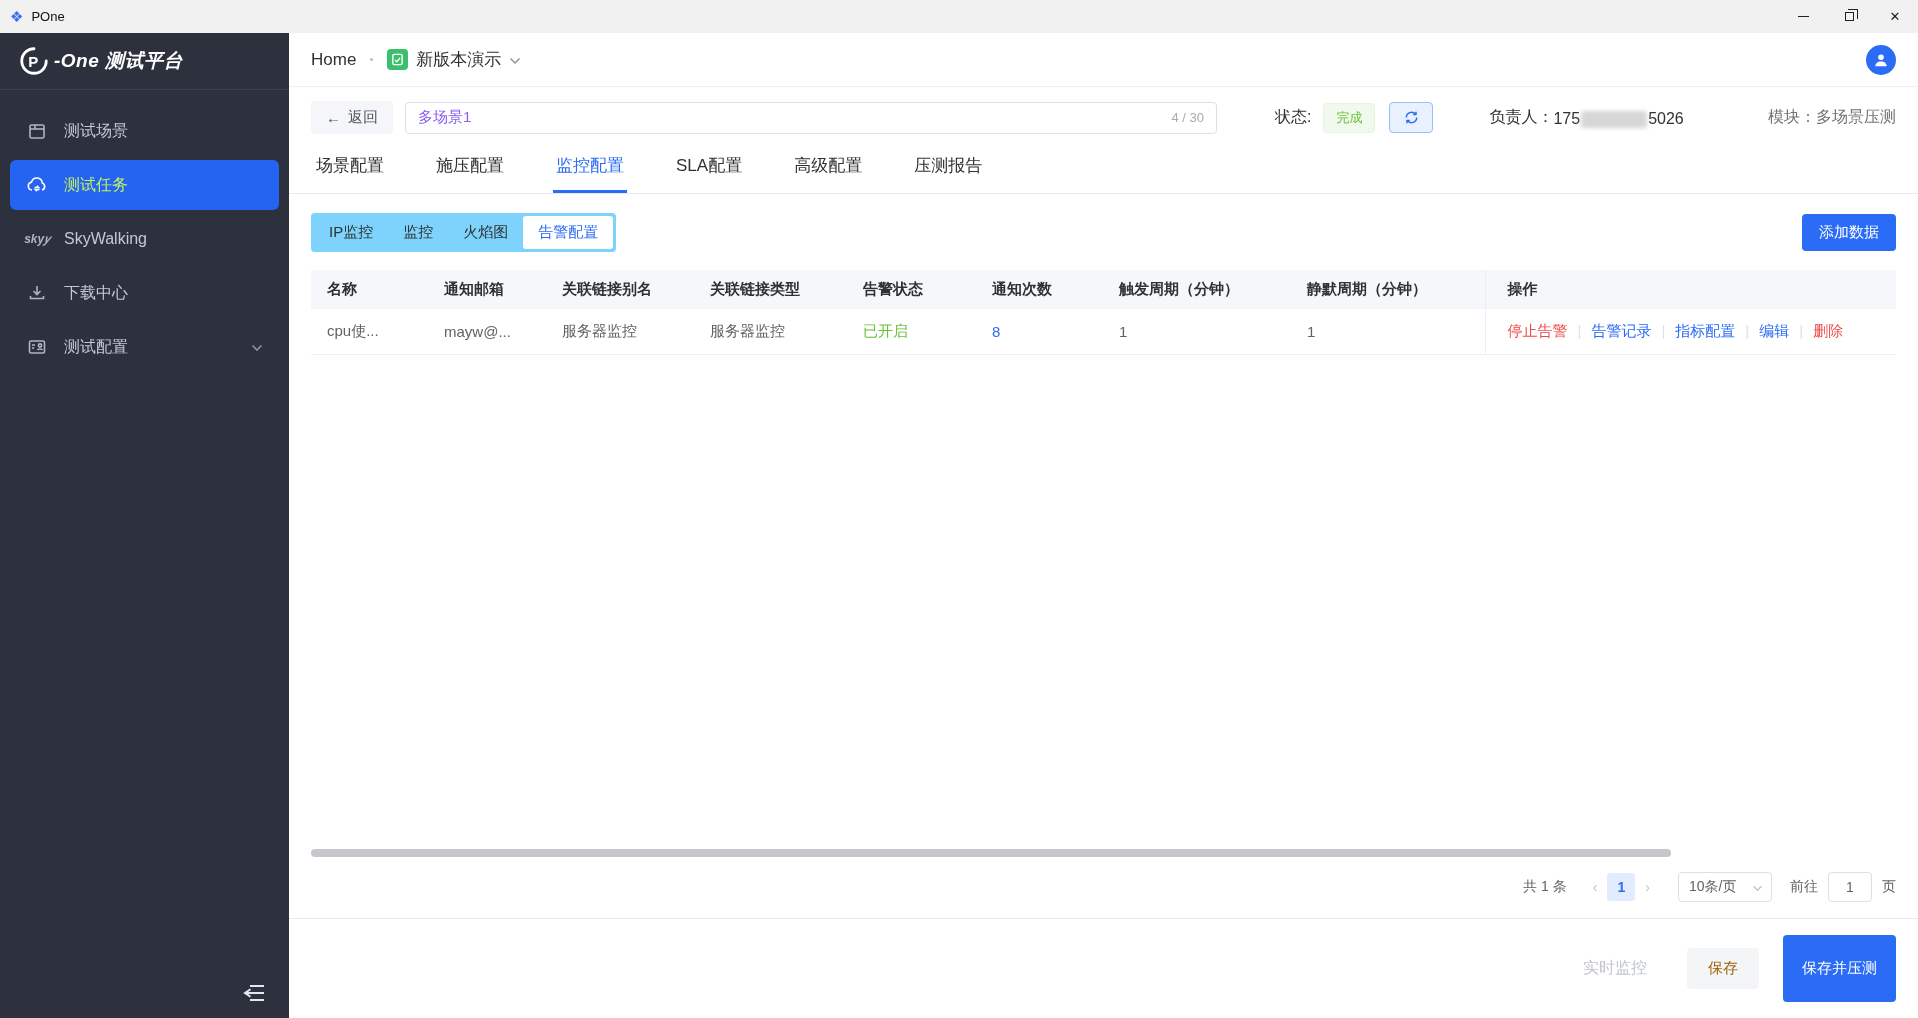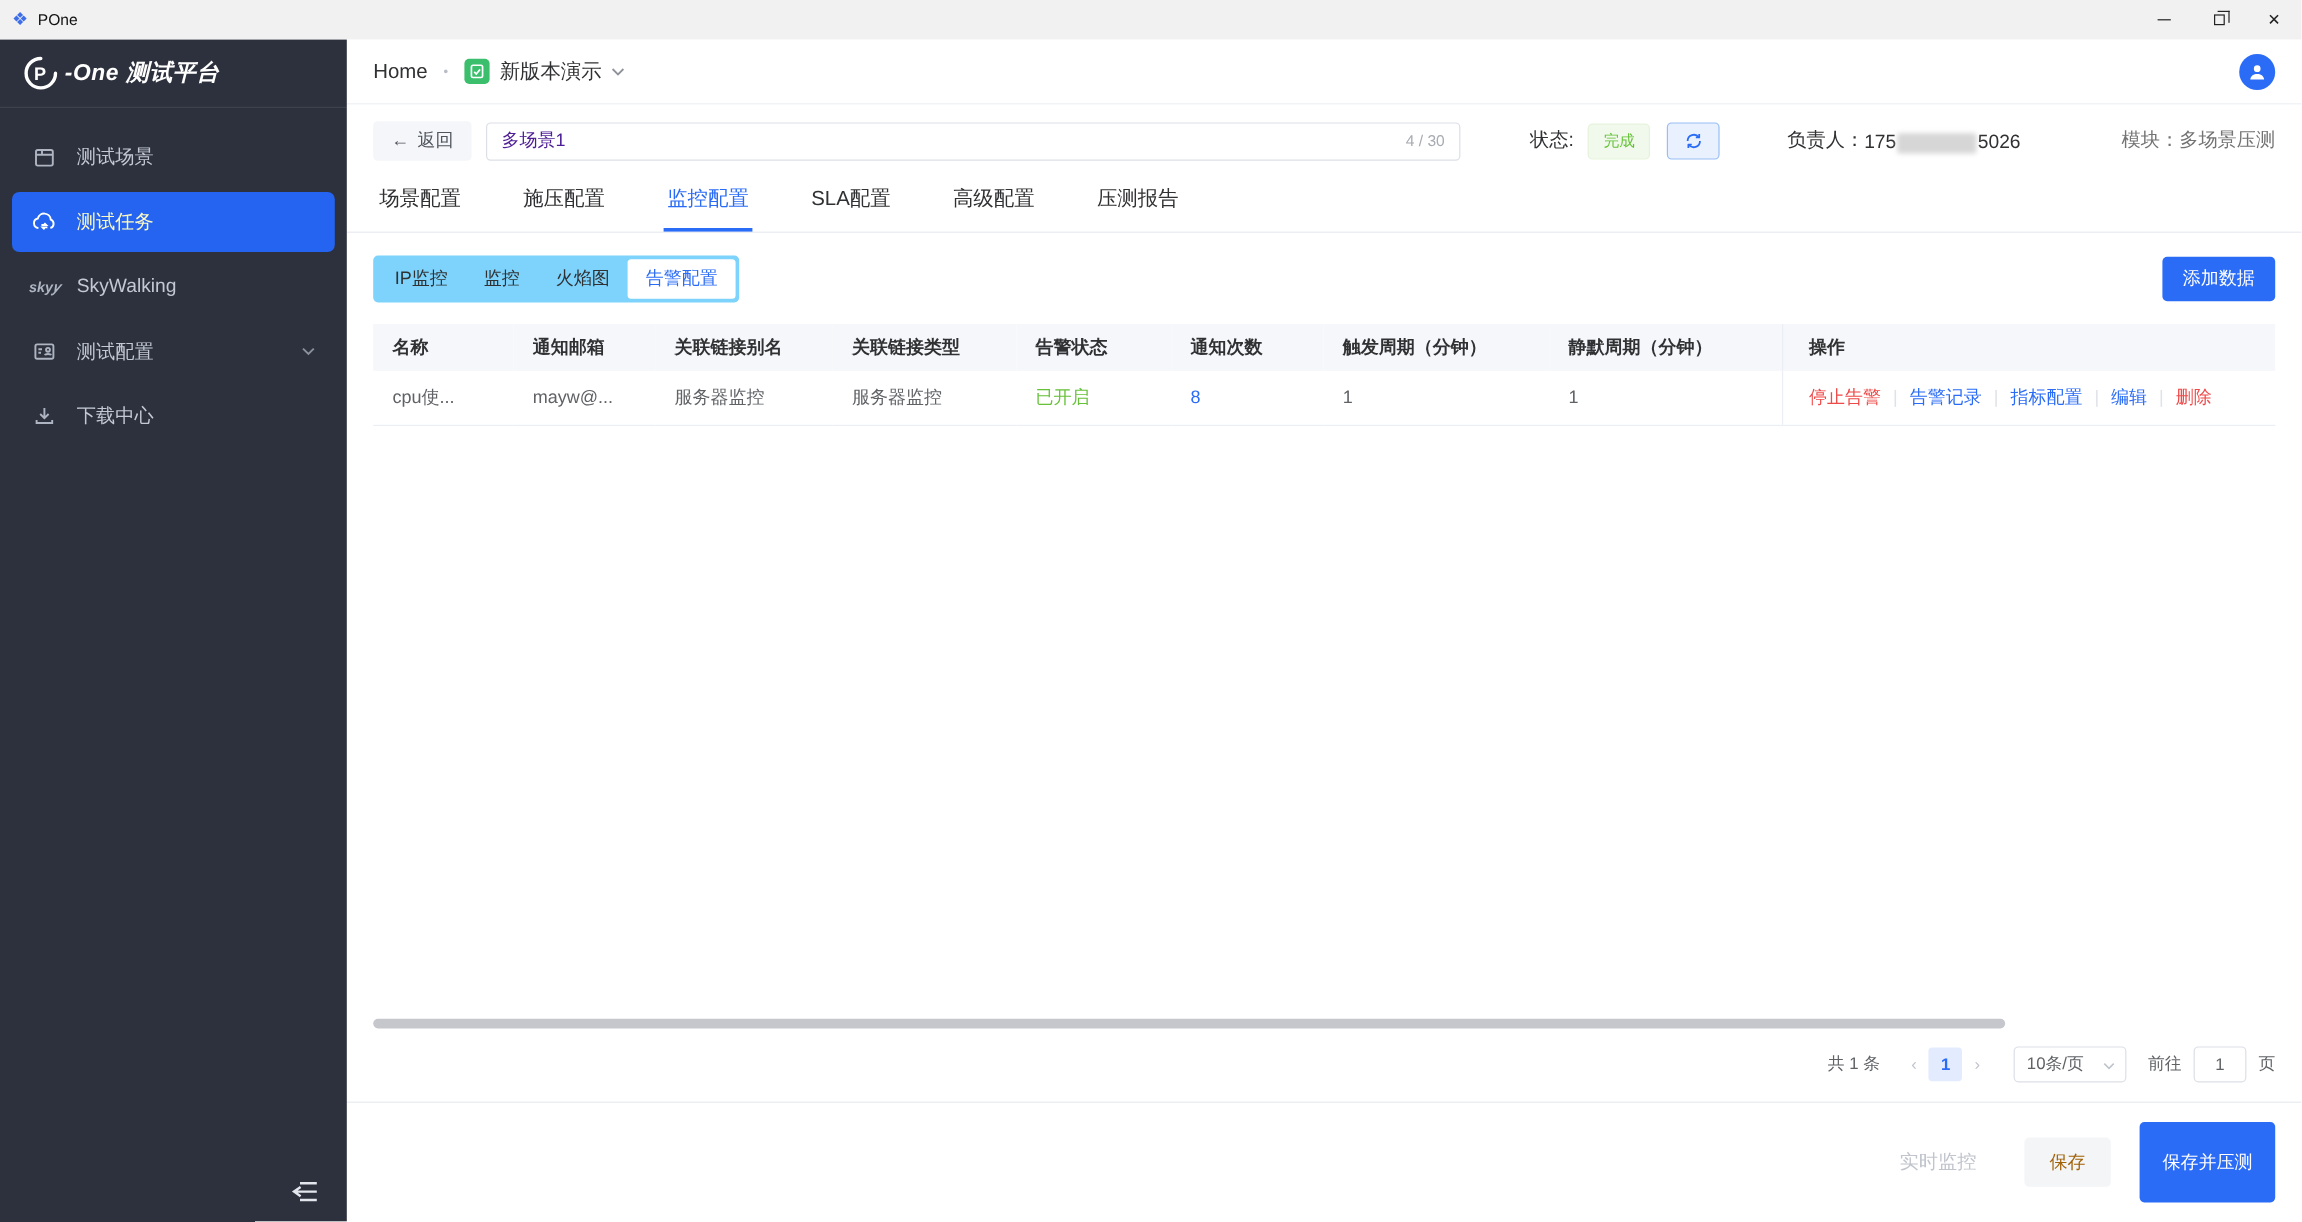--- a/index.html
+++ b/index.html
@@ -19,41 +19,41 @@
   .app { display:flex; height:985px; }
 
   
   .sidebar { width:289px; background:#2c313d; display:flex; flex-direction:column; position:relative; flex-shrink:0; }
   .logo-row { height:57px; display:flex; align-items:center; padding:0 18px; border-bottom:1px solid rgba(255,255,255,.08); }
   .logo-text { color:#fff; font-size:19px; font-weight:bold; font-style:italic; margin-left:4px; letter-spacing:.5px; }
   .menu { padding-top:12px; }
   .menu-item { height:50px; display:flex; align-items:center; gap:16px; padding:0 16px; margin:4px 10px; border-radius:6px; font-size:16px; color:#c3c8d4; cursor:pointer; }
   .menu-item .mi-icon { width:22px; height:22px; display:flex; align-items:center; justify-content:center; }
   .menu-item .mi-icon svg { stroke:#aeb4c2; }
-  .menu-item.active { background:#2464f0; color:#fef9c3; }
+  .menu-item.active { background:#2464f0; color:#bef264; }
   .menu-item.active .mi-icon svg { stroke:#fff; }
   .menu-item .chevron { margin-left:auto; }
   .sky-word { font-size:12px; font-weight:bold; font-style:italic; color:#aeb4c2; }
   .collapse-btn { position:absolute; left:242px; bottom:14px; width:26px; height:22px; cursor:pointer; }
 
   
   .main { flex:1; display:flex; flex-direction:column; background:#fff; min-width:0; }
 
   .breadcrumb-bar { height:54px; border-bottom:1px solid #eef0f3; display:flex; align-items:center; padding:0 22px; flex-shrink:0; }
   .bc-home { font-size:17px; color:#303133; cursor:pointer; }
   .bc-dot { width:3px; height:3px; border-radius:50%; background:#b8bcc4; margin:0 14px; }
   .bc-proj-icon { width:21px; height:21px; border-radius:4px; background:#3cbf6c; display:flex; align-items:center; justify-content:center; margin-right:8px; }
   .bc-proj { font-size:17px; color:#303133; cursor:pointer; }
   .bc-chevron { margin-left:8px; }
   .avatar { margin-left:auto; width:30px; height:30px; border-radius:50%; background:#2b6cf6; display:flex; align-items:center; justify-content:center; cursor:pointer; }
 
   .toolbar { display:flex; align-items:center; padding:14px 22px 0; flex-shrink:0; }
   .back-btn { display:flex; align-items:center; gap:7px; background:#f4f6f9; border:none; border-radius:4px; padding:7px 15px; font-size:15px; color:#50555e; cursor:pointer; font-family:inherit; }
   .scene-input-wrap { margin-left:12px; width:812px; height:32px; border:1px solid #dcdfe6; border-radius:4px; display:flex; align-items:center; padding:0 12px; background:#fff; }
-  .scene-input-wrap input { border:none; outline:none; flex:1; font-size:15px; color:#4c1d95; font-family:inherit; background:transparent; }
+  .scene-input-wrap input { border:none; outline:none; flex:1; font-size:15px; color:#8b5cf6; font-family:inherit; background:transparent; }
   .scene-counter { font-size:13px; color:#a8abb2; margin-left:8px; }
   .status-group { display:flex; align-items:center; margin-left:58px; }
   .status-label { font-size:16px; color:#303133; }
   .status-badge { margin-left:12px; background:#f0f9eb; border:1px solid #e6f3db; color:#67c23a; font-size:13px; padding:5px 12px; border-radius:4px; }
   .refresh-btn { margin-left:14px; width:44px; height:31px; background:#e8f1fd; border:1px solid #97bef5; border-radius:4px; display:flex; align-items:center; justify-content:center; cursor:pointer; }
   .owner-group { display:flex; align-items:flex-end; margin-left:56px; font-size:16px; color:#303133; }
   .owner-mask { display:inline-block; width:66px; height:17px; background:#d6d6d6; border-radius:2px; filter:blur(2px); margin:0 1px; }
   .module-group { margin-left:auto; font-size:16px; color:#737373; white-space:nowrap; }
 
   .tabs-row { display:flex; align-items:flex-end; gap:46px; padding:0 24px; border-bottom:1px solid #e7eaf0; margin-top:14px; height:46px; flex-shrink:0; }
@@ -151,42 +151,42 @@
       <div class="menu-item">
         <span class="mi-icon">
             <span class="sky-word">sky<b>𝑦</b></span>
           </span>
         <span>SkyWalking</span>
       </div>
 
       <div class="menu-item">
         <span class="mi-icon">
           <svg width="20" height="20" viewBox="0 0 20 20" fill="none" stroke-width="1.6">
+              <path d="M10 3v8M6.5 8 10 11.5 13.5 8"></path>
+              <path d="M3.5 13v2.5h13V13"></path>
+            </svg>
+        </span>
+        <span>下载中心</span>
+      </div>
+
+      <div class="menu-item">
+        <span class="mi-icon">
+          <svg width="20" height="20" viewBox="0 0 20 20" fill="none" stroke-width="1.6">
               <rect x="2.5" y="4" width="15" height="12" rx="1.5"></rect>
               <circle cx="13" cy="8.5" r="1.6"></circle>
               <path d="M10.5 13c.4-1.4 4.6-1.4 5 0"></path>
               <path d="M5 8h3M5 11h2.2"></path>
             </svg>
         </span>
         <span>测试配置</span>
         <span class="chevron">
           <svg width="12" height="8" viewBox="0 0 12 8" fill="none" stroke="#8a909c" stroke-width="1.6">
               <path d="M1.5 1.5 6 6l4.5-4.5"></path>
             </svg>
         </span>
-      </div>
-
-      <div class="menu-item">
-        <span class="mi-icon">
-          <svg width="20" height="20" viewBox="0 0 20 20" fill="none" stroke-width="1.6">
-              <path d="M10 3v8M6.5 8 10 11.5 13.5 8"></path>
-              <path d="M3.5 13v2.5h13V13"></path>
-            </svg>
-        </span>
-        <span>下载中心</span>
       </div>
     </div>
 
     <div class="collapse-btn">
       <svg width="26" height="22" viewBox="0 0 26 22" fill="none" stroke="#e3e6ec" stroke-width="2">
           <path d="M8 4h14M8 18h14M3 11h19M8.5 7.2 3 11l5.5 3.8"></path>
         </svg>
     </div>
   </div>
 

